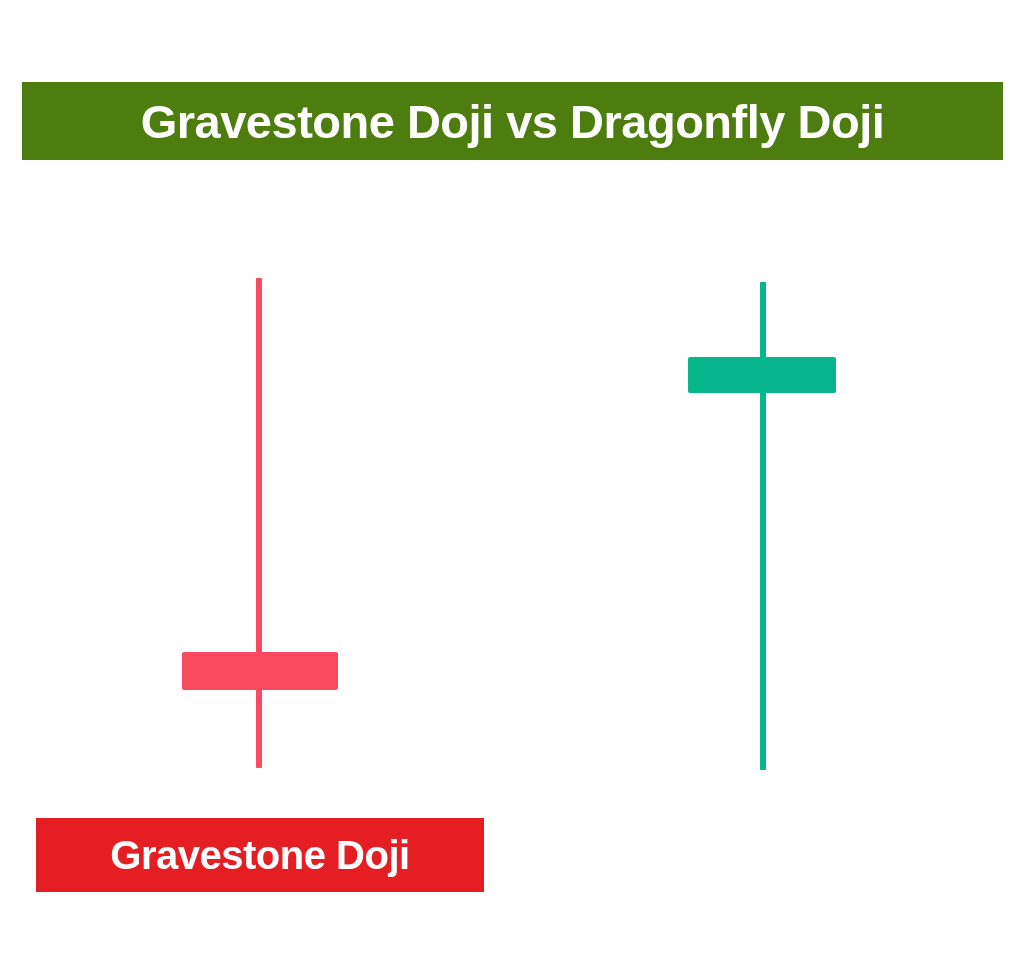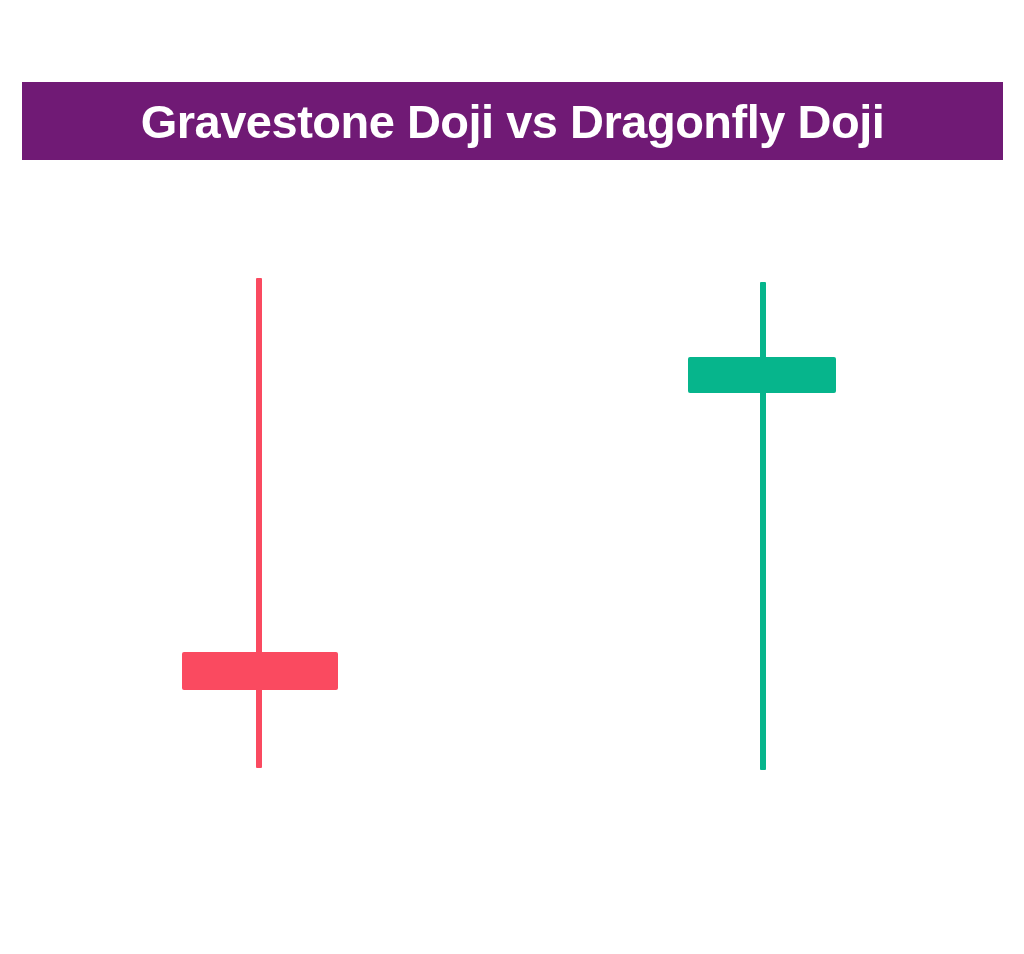--- a/index.html
+++ b/index.html
@@ -18,21 +18,21 @@
     overflow: hidden;
   }
 
   
   .title-banner {
     position: absolute;
     left: 22px;
     top: 82px;
     width: 981px;
     height: 78px;
-    background: #701a75;
+    background: #4d7c0f;
     display: flex;
     align-items: center;
     justify-content: center;
   }
   .title-text {
     color: #ffffff;
     font-size: 47px;
     font-weight: bold;
     letter-spacing: -0.5px;
     white-space: nowrap;
@@ -141,15 +141,18 @@
       <div class="body"></div>
     </div>
 
     <div class="candle candle-dragonfly">
       <div class="wick"></div>
       <div class="body"></div>
     </div>
 
   </div>
 
+  <div class="caption-banner caption-left">
+    <span class="caption-text">Gravestone Doji</span>
+  </div>
 
 
 </div>
 
 </body></html>

